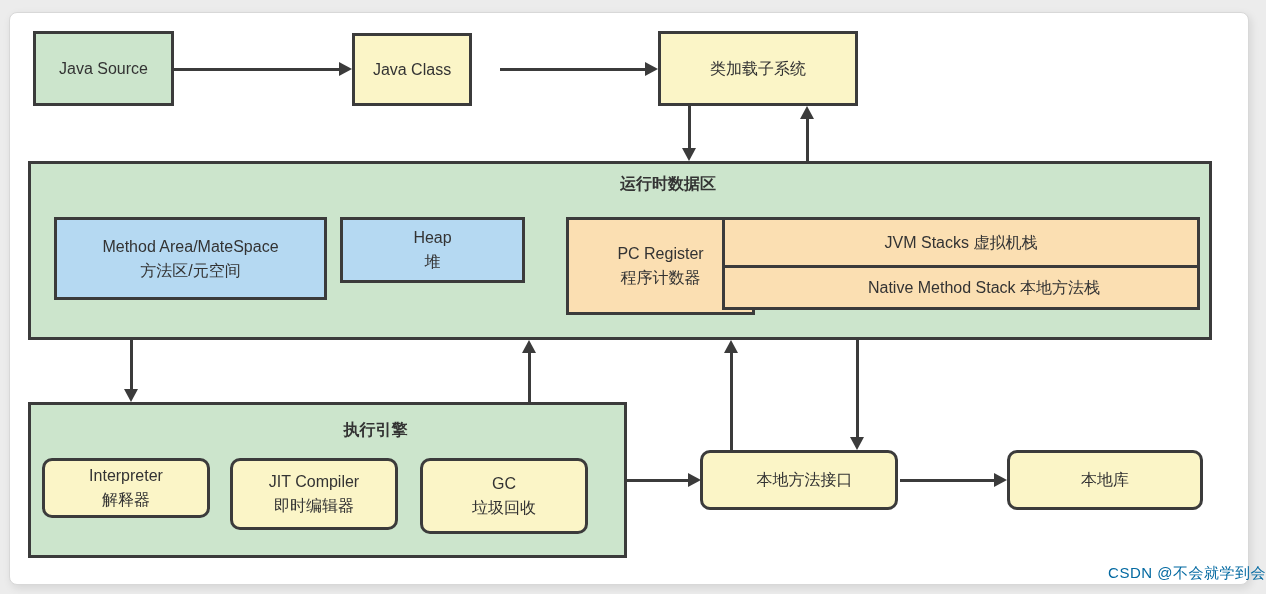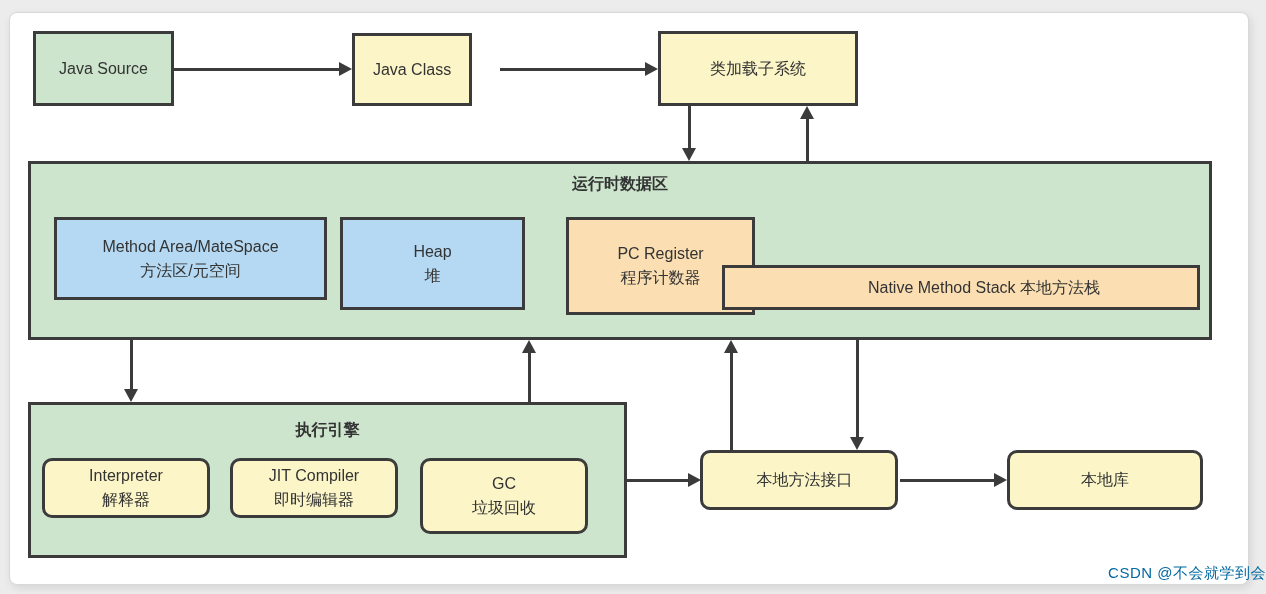--- a/index.html
+++ b/index.html
@@ -39,20 +39,21 @@
   .blue{background:var(--blue,#b5d9f2);}
   .orange{background:var(--orange,#fbdfb2);}
   .rounded{border-radius:10px;}
   .group-title{
     position:absolute;
     left:0;right:0;
     text-align:center;
     font-weight:bold;
     font-size:16px;
     color:#333;
+    padding-left:48px;
   }
   .hline{position:absolute;height:3px;background:var(--border,#3b3b3b);}
   .vline{position:absolute;width:3px;background:var(--border,#3b3b3b);}
   .ah{position:absolute;width:0;height:0;}
   .ah-right{border-top:7px solid transparent;border-bottom:7px solid transparent;border-left:13px solid var(--border,#3b3b3b);}
   .ah-up{border-left:7px solid transparent;border-right:7px solid transparent;border-bottom:13px solid var(--border,#3b3b3b);}
   .ah-down{border-left:7px solid transparent;border-right:7px solid transparent;border-top:13px solid var(--border,#3b3b3b);}
   .watermark{
     position:absolute;
     right:0;top:564px;
@@ -77,40 +78,43 @@
     <span>类加载子系统</span>
   </div>
 
   <div class="box green" style="left:28px;top:161px;width:1184px;height:179px;"></div>
   <div class="group-title" style="left:28px;width:1184px;top:174px;">运行时数据区</div>
 
   <div class="box blue" style="left:54px;top:217px;width:273px;height:83px;">
     <span>Method Area/MateSpace</span>
     <span>方法区/元空间</span>
   </div>
-  <div class="box blue" style="left:340px;top:217px;width:185px;height:93px;">
+  <div class="box blue" style="left:340px;top:217px;width:185px;height:66px;">
     <span>Heap</span>
     <span>堆</span>
   </div>
   <div class="box orange" style="left:536px;top:217px;width:189px;height:98px;margin-left:30px;">
     <span>PC Register</span>
     <span>程序计数器</span>
+  </div>
+  <div class="box orange" style="left:722px;top:217px;width:478px;height:51px;">
+    <span>JVM Stacks 虚拟机栈</span>
   </div>
   <div class="box orange" style="left:722px;top:265px;width:478px;height:45px;padding-left:46px;">
     <span>Native Method Stack 本地方法栈</span>
   </div>
 
   <div class="box green" style="left:28px;top:402px;width:599px;height:156px;"></div>
   <div class="group-title" style="left:28px;width:599px;top:420px;">执行引擎</div>
 
   <div class="box yellow rounded" style="left:42px;top:458px;width:168px;height:60px;">
     <span>Interpreter</span>
     <span>解释器</span>
   </div>
-  <div class="box yellow rounded" style="left:230px;top:458px;width:168px;height:60px;">
+  <div class="box yellow rounded" style="left:230px;top:458px;width:168px;height:72px;">
     <span>JIT Compiler</span>
     <span>即时编辑器</span>
   </div>
   <div class="box yellow rounded" style="left:420px;top:458px;width:168px;height:76px;">
     <span>GC</span>
     <span>垃圾回收</span>
   </div>
 
   <div class="box yellow rounded" style="left:700px;top:450px;width:198px;height:60px;padding-left:11px;">
     <span>本地方法接口</span>

